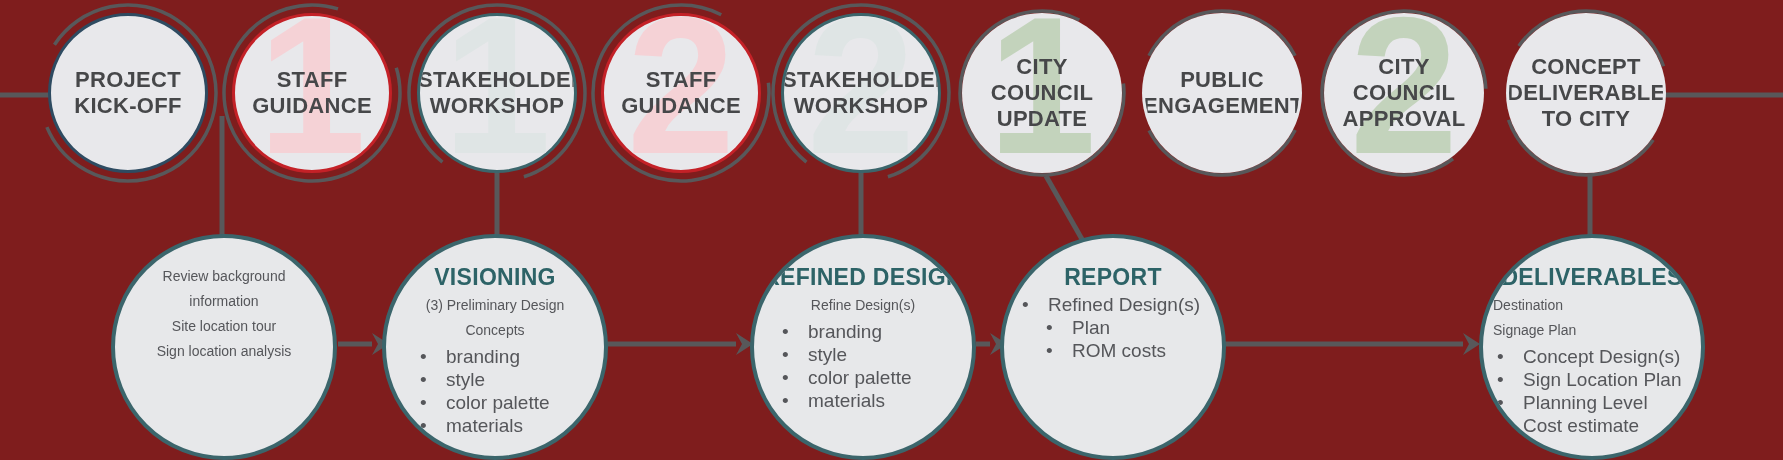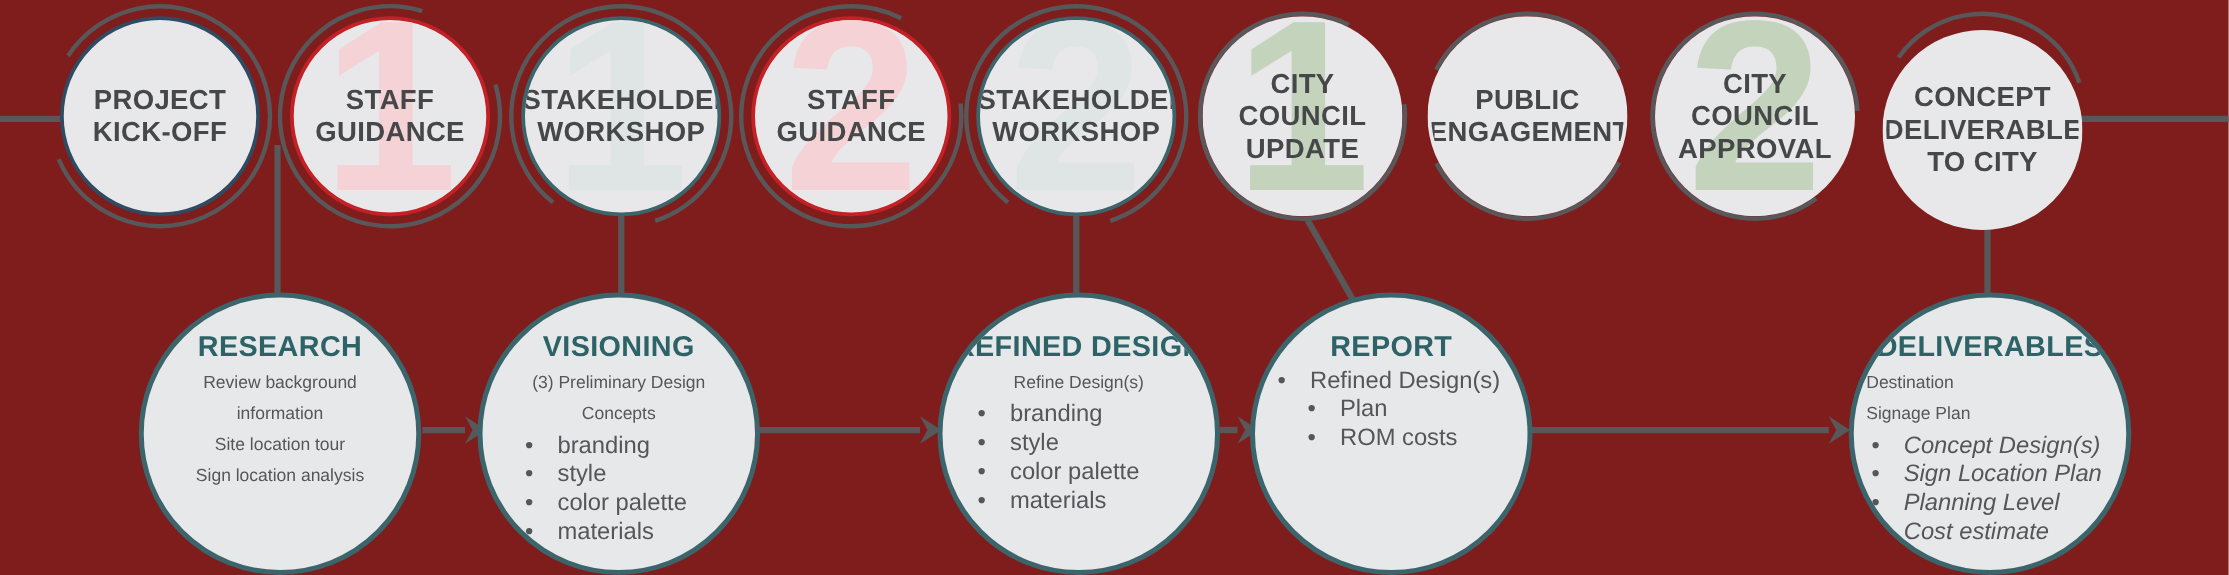--- a/index.html
+++ b/index.html
@@ -101,29 +101,28 @@
         <div class="tdisc">
           <div class="tlabel">PUBLIC ENGAGEMENT</div>
         </div>
       </div>
       <div class="tnode" style="left: 1324px; top: 13px;">
         <div class="tdisc">
           <div class="numeral" style="color: rgb(195, 211, 188);">2</div>
           <div class="tlabel">CITY COUNCIL APPROVAL</div>
         </div>
       </div>
-      <div class="tnode" style="left: 1506px; top: 24px;">
+      <div class="tnode" style="left: 1506px; top: 13px;">
         <div class="tdisc">
           <div class="tlabel">CONCEPT DELIVERABLE TO CITY</div>
         </div>
       </div>
     </div>
   <div id="bottom-layer" style="position:absolute;left:0;top:0;z-index:1;">
       <div class="bnode" style="left: 111px; top: 234px;">
-        <div class="btitle">RESEARCH</div>
         <div class="bintro">
           <div>Review background information</div>
           <div>Site location tour</div>
           <div>Sign location analysis</div>
         </div>
       </div>
       <div class="bnode" style="left: 382px; top: 234px;">
         <div class="btitle">VISIONING</div>
         <div class="bintro">
           <div>(3) Preliminary Design Concepts</div>
@@ -154,20 +153,20 @@
           <li>Plan</li>
           <li>ROM costs</li>
         </ul>
       </div>
       <div class="bnode" style="left: 1479px; top: 234px;">
         <div class="btitle">DELIVERABLES</div>
         <div class="bintro left">
           <div>Destination</div>
           <div>Signage Plan</div>
         </div>
-        <ul class="blist" style="width: 198px; font-style: italic;">
+        <ul class="blist" style="width: 198px;">
           <li>Concept Design(s)</li>
           <li>Sign Location Plan</li>
           <li>Planning Level Cost estimate</li>
         </ul>
       </div>
     </div>
 </div>
 
 </body></html>

